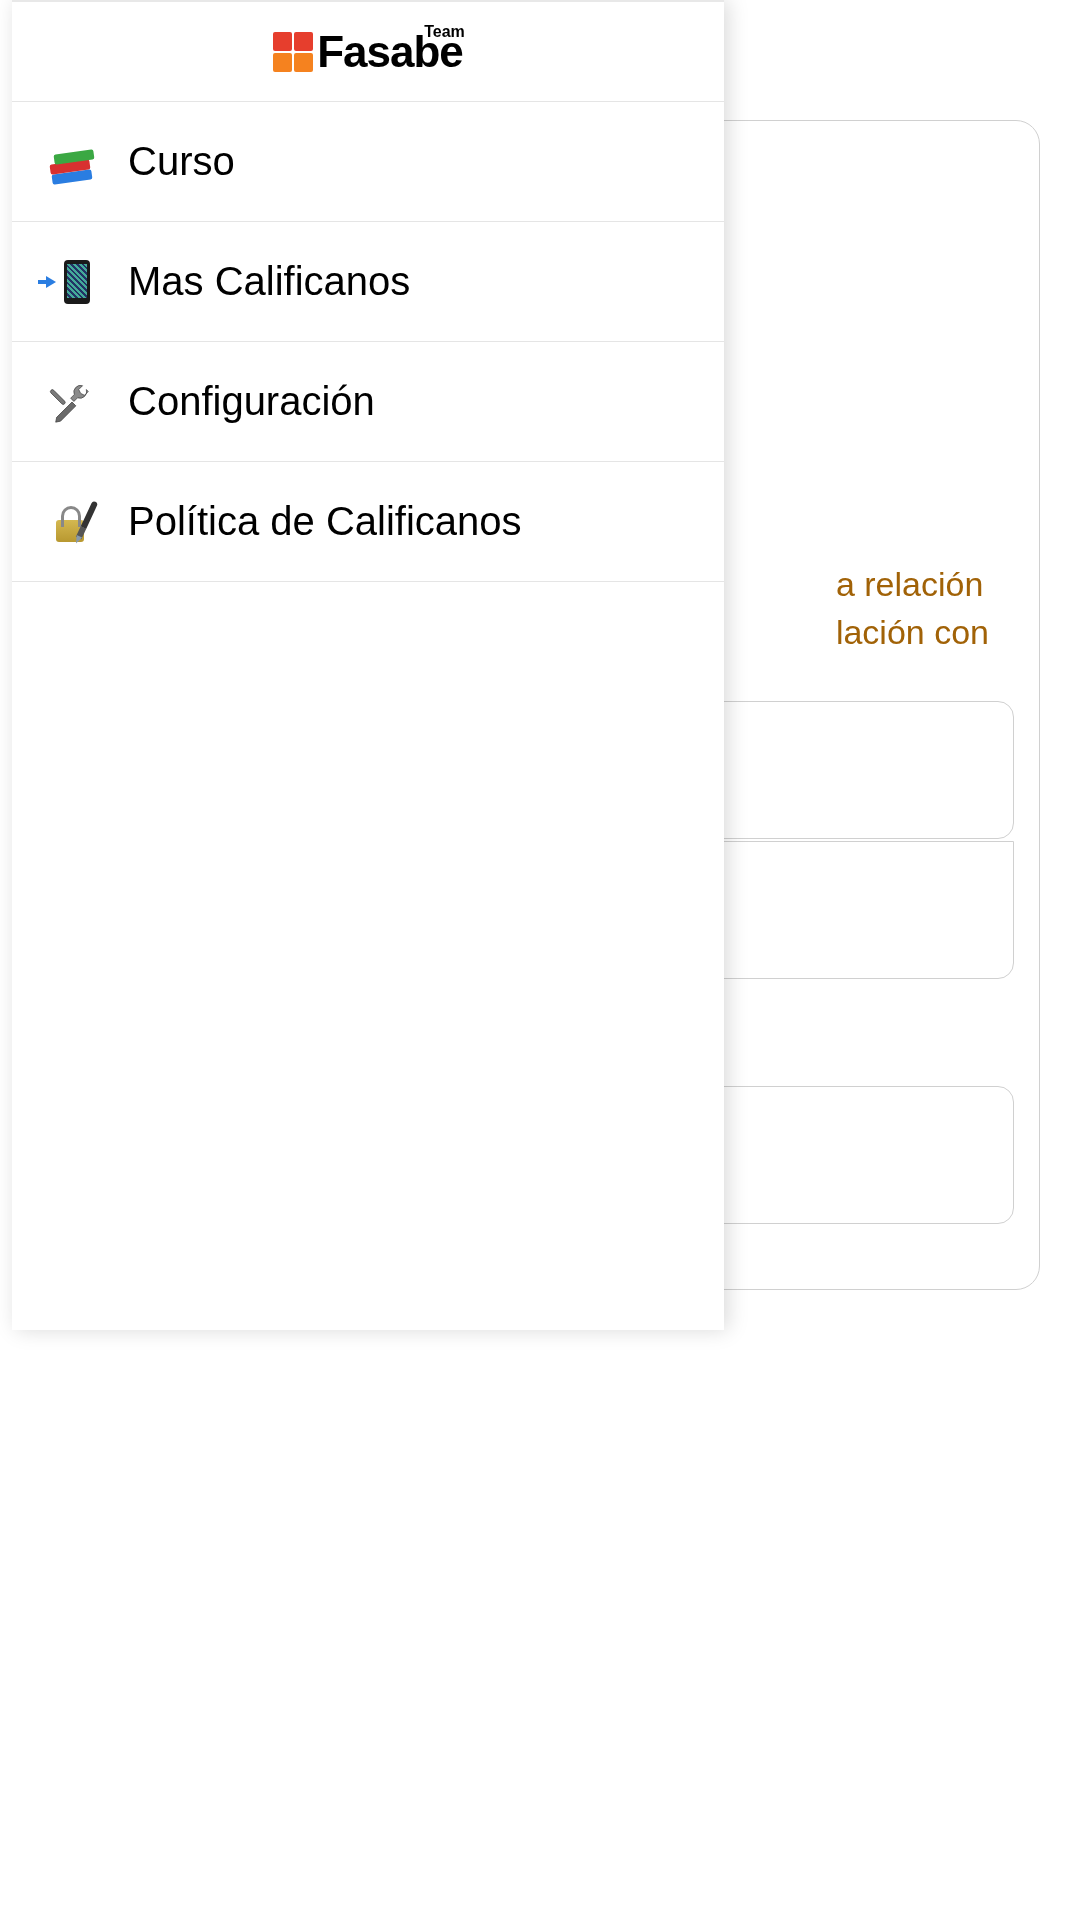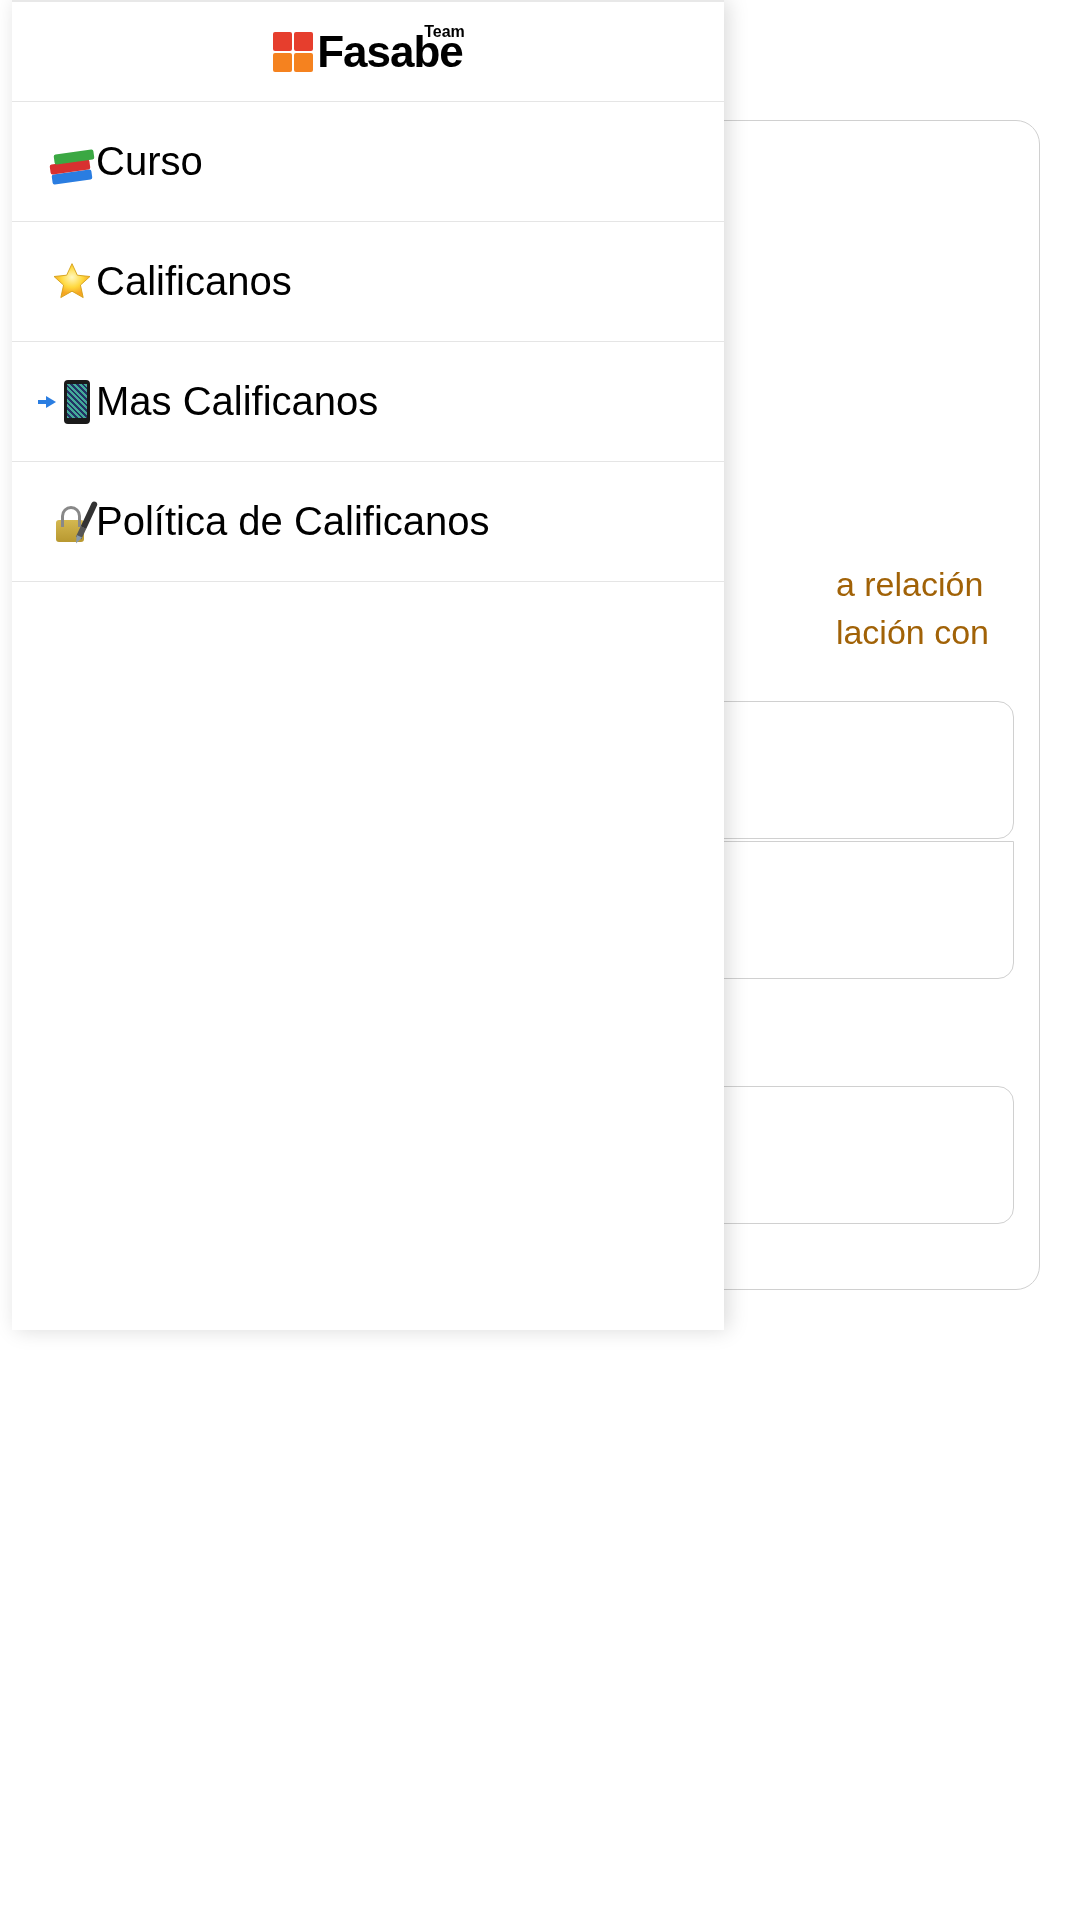--- a/index.html
+++ b/index.html
@@ -105,20 +105,21 @@
       font-weight: 600;
       color: #000;
     }
     
     .menu-item {
       display: flex;
       align-items: center;
       height: 120px;
       padding: 0 36px;
       border-bottom: 1px solid #e5e5e5;
+      gap: 32px;
       cursor: pointer;
     }
     .menu-icon {
       width: 48px;
       height: 48px;
       display: flex;
       align-items: center;
       justify-content: center;
       font-size: 42px;
     }
@@ -275,49 +276,46 @@
     <span class="menu-icon">
       <span class="books-icon">
         <span class="book book1"></span>
         <span class="book book2"></span>
         <span class="book book3"></span>
       </span>
     </span>
     <span class="menu-label">Curso</span>
   </div>
 
-  <div class="menu-item">
-    <span class="menu-icon star-icon">
-      <svg viewBox="0 0 24 24">
-        <defs>
-          <radialGradient id="starGrad" cx="50%" cy="40%">
-            <stop offset="0%" stop-color="#fff8c0"></stop>
-            <stop offset="60%" stop-color="#ffd83d"></stop>
-            <stop offset="100%" stop-color="#f5a623"></stop>
-          </radialGradient>
-        </defs>
-        <path d="M12 2l2.9 6.3 6.9.7-5.2 4.7 1.5 6.8L12 17l-6.1 3.5 1.5-6.8L2.2 9l6.9-.7z" fill="url(#starGrad)" stroke="#d4a017" stroke-width="0.5"></path>
-      </svg>
-    </span>
-    <span class="menu-label">Calificanos</span>
-  </div>
 
   <div class="menu-item">
     <span class="menu-icon">
       <span class="phone-icon">
         <span class="phone-arrow-line"></span>
         <span class="phone-arrow"></span>
         <span class="phone-body">
             <span class="phone-screen"></span>
           </span>
       </span>
     </span>
     <span class="menu-label">Mas Calificanos</span>
   </div>
 
+  <div class="menu-item">
+    <span class="menu-icon tools-icon">
+      <svg viewBox="0 0 24 24">
+        <g fill="#6a6a6a" stroke="#444" stroke-width="0.4">
+          <path d="M4 20l8-8 2 2-8 8-2.5.5z"></path>
+          <path d="M19.5 5.5a3.5 3.5 0 0 1-4.6 4.3L13 11.7l-1.7-1.7 1.9-1.9A3.5 3.5 0 0 1 17.5 3.5l-2 2 1 2 2 1 2-2a3.5 3.5 0 0 1-1 -1z" fill="#8a8a8a"></path>
+          <rect x="3" y="3" width="2" height="10" rx="1" transform="rotate(-45 6 8)" fill="#7a7a7a"></rect>
+        </g>
+      </svg>
+    </span>
+    <span class="menu-label">Configuración</span>
+  </div>
 
   <div class="menu-item">
     <span class="menu-icon">
       <span class="privacy-icon">
         <span class="padlock"></span>
         <span class="pen"></span>
       </span>
     </span>
     <span class="menu-label">Política de Calificanos</span>
   </div>

